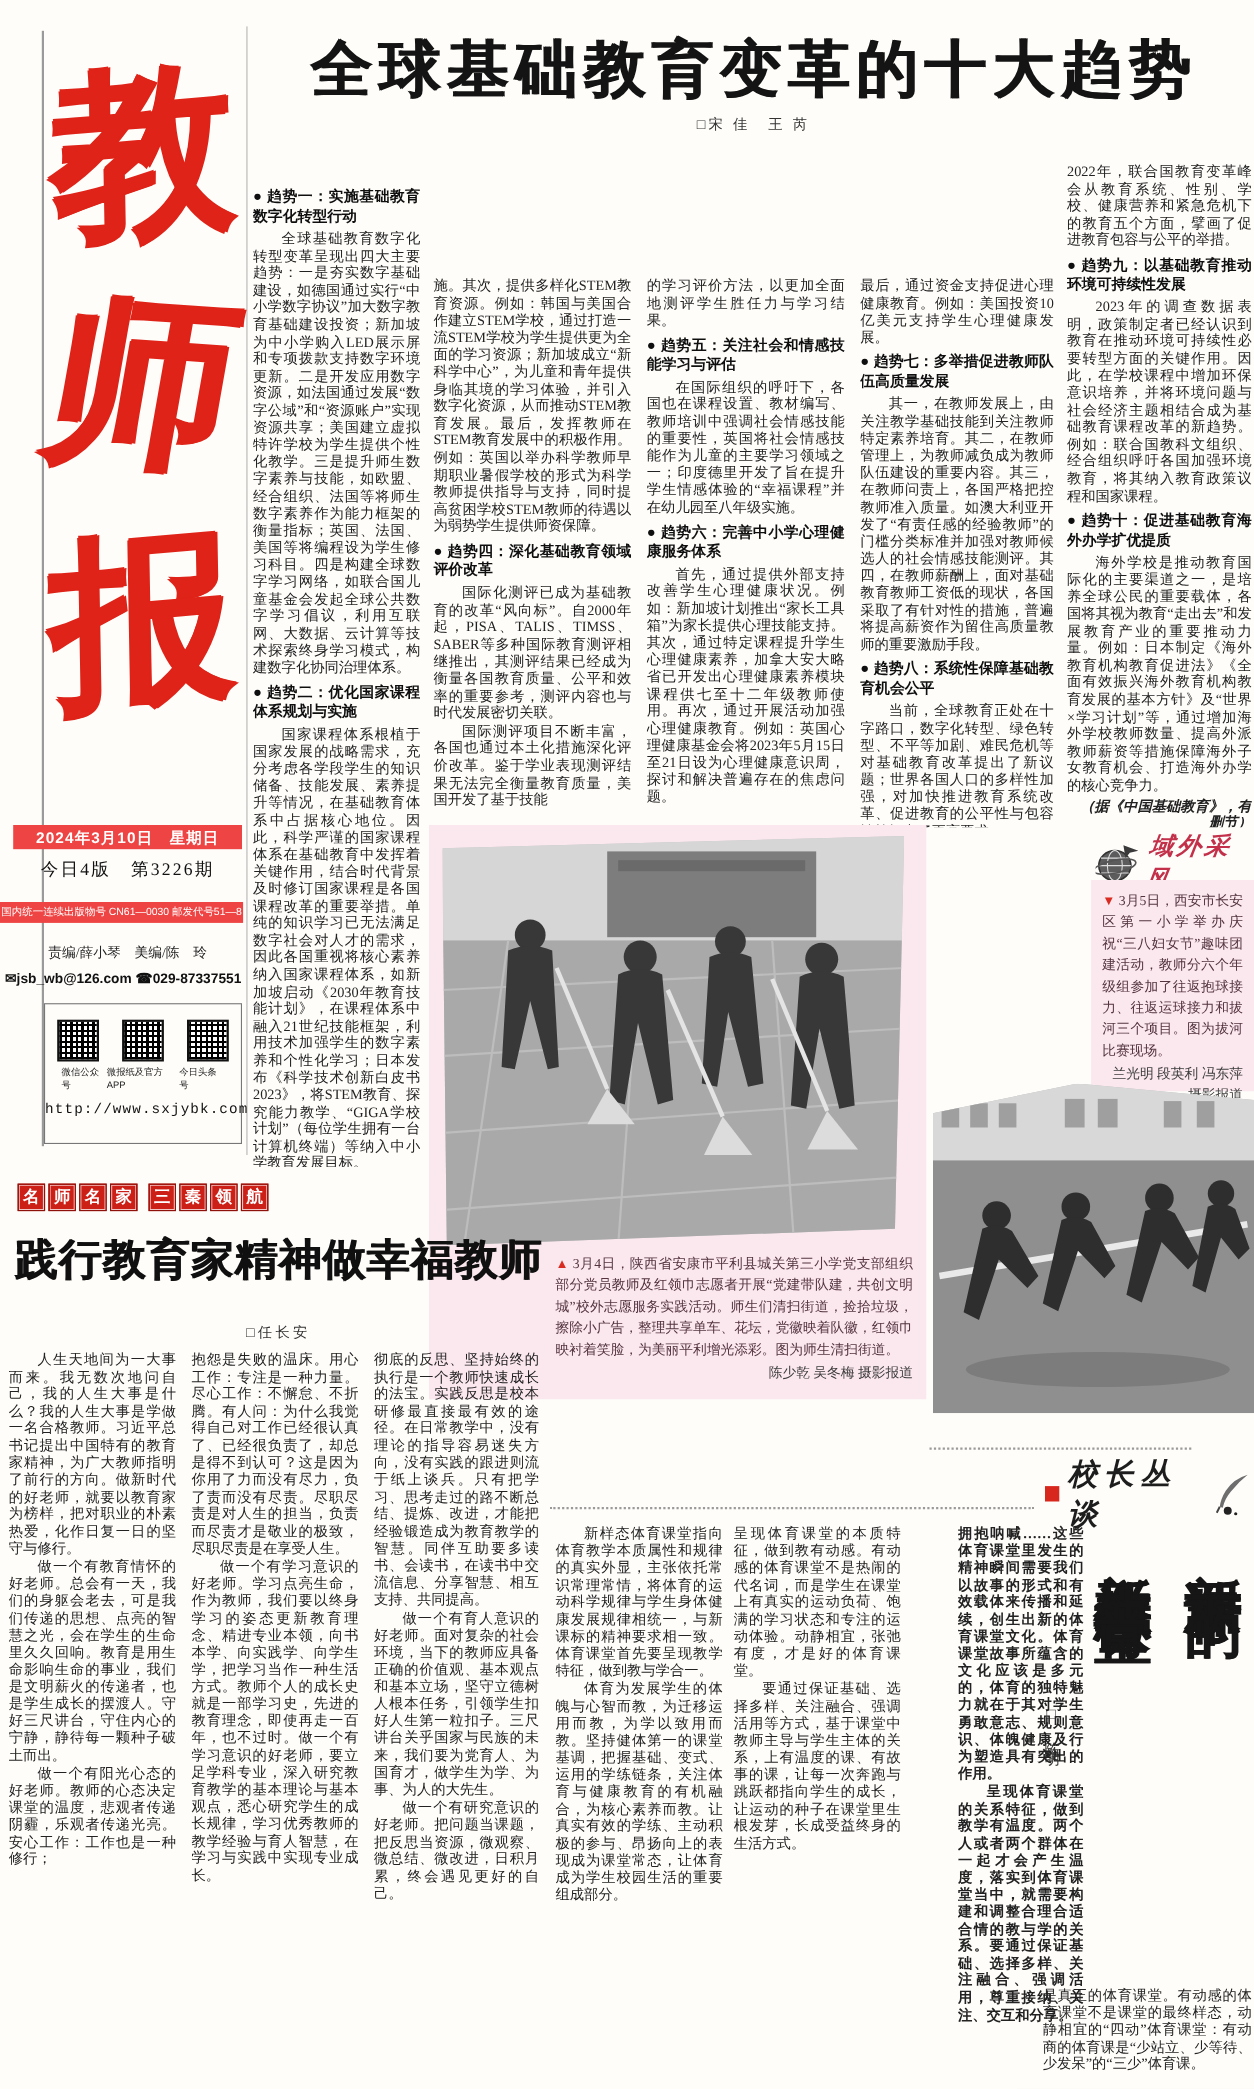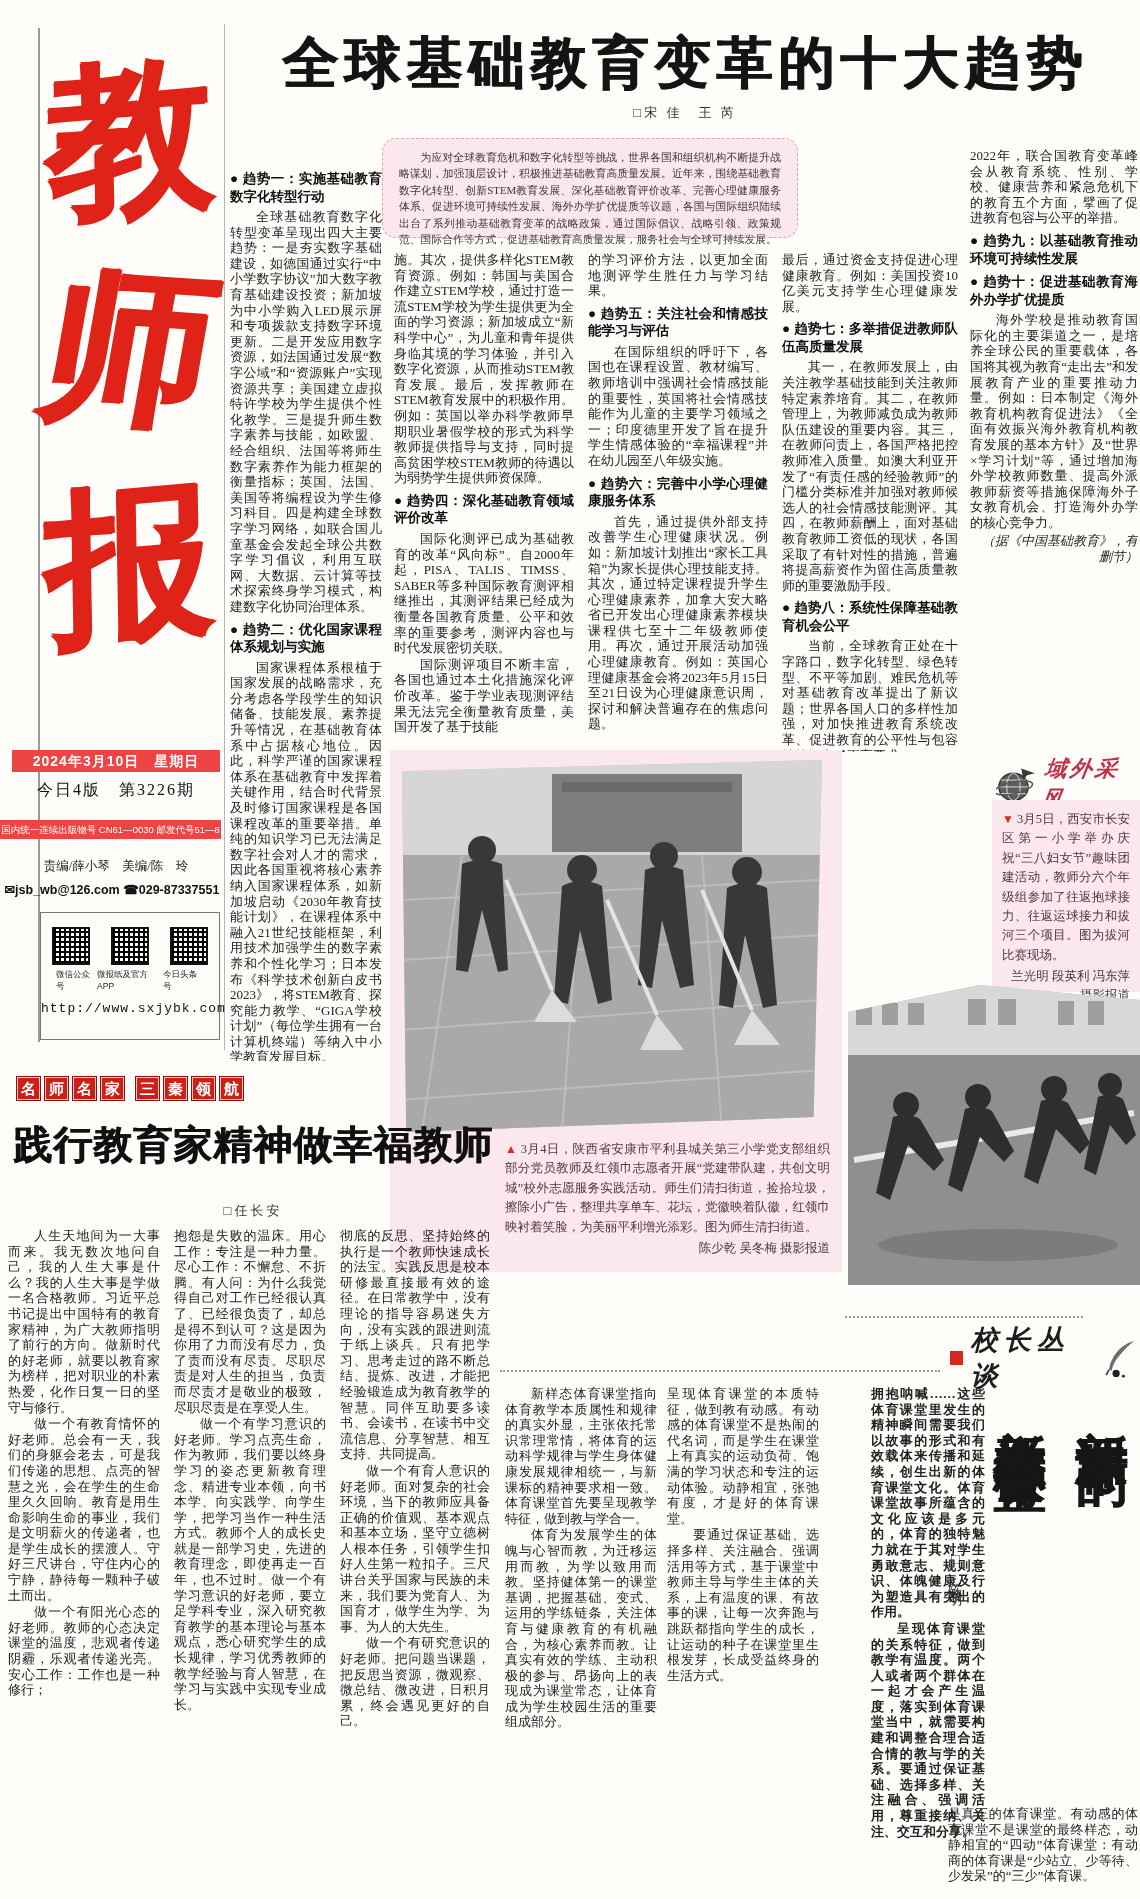--- a/index.html
+++ b/index.html
@@ -35,21 +35,21 @@
             font-family:"Liberation Sans",sans-serif;font-weight:900;font-size:56px;letter-spacing:6px;
             color:#141414;text-shadow:1.5px 0 0 #141414;}
   .byline{position:absolute;text-align:center;font-size:13px;color:#333;letter-spacing:3px;}
   .summary{position:absolute;left:382px;top:138px;width:416px;height:100px;box-sizing:border-box;
            background:#fbe7ee;border:1px dashed #e3a4ba;border-radius:14px;padding:10px 16px;
            font-size:10.8px;line-height:1.52;text-align:justify;color:#40343a;}
   .summary p{margin:0;text-indent:2em;}
   .col{position:absolute;overflow:hidden;text-align:justify;font-size:13px;line-height:1.2;color:#222;}
   .col p{margin:0 0 1px;text-indent:2em;}
   .col p.ni{text-indent:0;}
-  .col p.note{text-indent:0;text-align:right;font-style:italic;margin-top:3px;}
+  .col p.note{text-indent:0;text-align:right;font-style:italic;margin-top:3px;font-weight:bold;}
   .col h4{font-family:"Liberation Sans",sans-serif;font-size:13.5px;line-height:1.3;margin:6px 0 4px;color:#0f0f0f;}
   
   .pink-pad{position:absolute;background:#fbe7ee;}
   .photo{position:absolute;overflow:hidden;}
   .photo svg{display:block;width:100%;height:100%;}
   .cap{position:absolute;font-size:12.5px;line-height:1.55;text-align:justify;color:#53343f;}
   .cap .mk{color:#d92b1f;font-size:12px;}
   .credit{display:block;text-align:right;color:#3c3c3c;margin-top:2px;}
   .stamp{position:absolute;display:flex;align-items:center;gap:6px;}
   .stamp-text{font-size:22px;font-weight:bold;font-style:italic;color:#c2304a;letter-spacing:3px;
@@ -107,23 +107,20 @@
       <span>微信公众号</span>
       <span>微报纸及官方APP</span>
       <span>今日头条号</span>
     </div>
     <div class="site">http://www.sxjybk.com</div>
   </div>
 
   <h1 class="headline" style="margin:0;">全球基础教育变革的十大趋势</h1>
   <div class="byline" style="left:240px;top:104px;width:890px;">□宋 佳　王 芮</div>
 
-  <div class="summary">
-    <p>为应对全球教育危机和数字化转型等挑战，世界各国和组织机构不断提升战略谋划，加强顶层设计，积极推进基础教育高质量发展。近年来，围绕基础教育数字化转型、创新STEM教育发展、深化基础教育评价改革、完善心理健康服务体系、促进环境可持续性发展、海外办学扩优提质等议题，各国与国际组织陆续出台了系列推动基础教育变革的战略政策，通过国际倡议、战略引领、政策规范、国际合作等方式，促进基础教育高质量发展，服务社会与全球可持续发展。</p>
-  </div>
 
   <div class="col" style="left:230px;top:164px;width:152px;height:897px;">
       <h4>● 趋势一：实施基础教育数字化转型行动</h4>
       <p>全球基础教育数字化转型变革呈现出四大主要趋势：一是夯实数字基础建设，如德国通过实行“中小学数字协议”加大数字教育基础建设投资；新加坡为中小学购入LED展示屏和专项拨款支持数字环境更新。二是开发应用数字资源，如法国通过发展“数字公域”和“资源账户”实现资源共享；美国建立虚拟特许学校为学生提供个性化教学。三是提升师生数字素养与技能，如欧盟、经合组织、法国等将师生数字素养作为能力框架的衡量指标；英国、法国、美国等将编程设为学生修习科目。四是构建全球数字学习网络，如联合国儿童基金会发起全球公共数字学习倡议，利用互联网、大数据、云计算等技术探索终身学习模式，构建数字化协同治理体系。</p>
       <h4>● 趋势二：优化国家课程体系规划与实施</h4>
       <p>国家课程体系根植于国家发展的战略需求，充分考虑各学段学生的知识储备、技能发展、素养提升等情况，在基础教育体系中占据核心地位。因此，科学严谨的国家课程体系在基础教育中发挥着关键作用，结合时代背景及时修订国家课程是各国课程改革的重要举措。单纯的知识学习已无法满足数字社会对人才的需求，因此各国重视将核心素养纳入国家课程体系，如新加坡启动《2030年教育技能计划》，在课程体系中融入21世纪技能框架，利用技术加强学生的数字素养和个性化学习；日本发布《科学技术创新白皮书2023》，将STEM教育、探究能力教学、“GIGA学校计划”（每位学生拥有一台计算机终端）等纳入中小学教育发展目标。</p>
     </div>
   <div class="col" style="left:394px;top:252px;width:180px;height:500px;">
       <p class="ni">施。其次，提供多样化STEM教育资源。例如：韩国与美国合作建立STEM学校，通过打造一流STEM学校为学生提供更为全面的学习资源；新加坡成立“新科学中心”，为儿童和青年提供身临其境的学习体验，并引入数字化资源，从而推动STEM教育发展。最后，发挥教师在STEM教育发展中的积极作用。例如：英国以举办科学教师早期职业暑假学校的形式为科学教师提供指导与支持，同时提高贫困学校STEM教师的待遇以为弱势学生提供师资保障。</p>
       <h4>● 趋势四：深化基础教育领域评价改革</h4>
@@ -140,20 +137,21 @@
   <div class="col" style="left:782px;top:252px;width:176px;height:500px;">
       <p class="ni">最后，通过资金支持促进心理健康教育。例如：美国投资10亿美元支持学生心理健康发展。</p>
       <h4>● 趋势七：多举措促进教师队伍高质量发展</h4>
       <p>其一，在教师发展上，由关注教学基础技能到关注教师特定素养培育。其二，在教师管理上，为教师减负成为教师队伍建设的重要内容。其三，在教师问责上，各国严格把控教师准入质量。如澳大利亚开发了“有责任感的经验教师”的门槛分类标准并加强对教师候选人的社会情感技能测评。其四，在教师薪酬上，面对基础教育教师工资低的现状，各国采取了有针对性的措施，普遍将提高薪资作为留住高质量教师的重要激励手段。</p>
       <h4>● 趋势八：系统性保障基础教育机会公平</h4>
       <p>当前，全球教育正处在十字路口，数字化转型、绿色转型、不平等加剧、难民危机等对基础教育改革提出了新议题；世界各国人口的多样性加强，对加快推进教育系统改革、促进教育的公平性与包容性等提出了更高要求。</p>
     </div>
   <div class="col" style="left:970px;top:148px;width:168px;height:604px;">
       <p class="ni">2022年，联合国教育变革峰会从教育系统、性别、学校、健康营养和紧急危机下的教育五个方面，擘画了促进教育包容与公平的举措。</p>
       <h4>● 趋势九：以基础教育推动环境可持续性发展</h4>
+      <p>2023年的调查数据表明，政策制定者已经认识到教育在推动环境可持续性必要转型方面的关键作用。因此，在学校课程中增加环保意识培养，并将环境问题与社会经济主题相结合成为基础教育课程改革的新趋势。例如：联合国教科文组织、经合组织呼吁各国加强环境教育，将其纳入教育政策议程和国家课程。</p>
       <h4>● 趋势十：促进基础教育海外办学扩优提质</h4>
       <p>海外学校是推动教育国际化的主要渠道之一，是培养全球公民的重要载体，各国将其视为教育“走出去”和发展教育产业的重要推动力量。例如：日本制定《海外教育机构教育促进法》《全面有效振兴海外教育机构教育发展的基本方针》及“世界×学习计划”等，通过增加海外学校教师数量、提高外派教师薪资等措施保障海外子女教育机会、打造海外办学的核心竞争力。</p>
       <p class="note">（据《中国基础教育》，有删节）</p>
     </div>
 
   <div class="stamp" style="left:996px;top:754px;">
     <svg width="42" height="40" viewBox="0 0 42 40">
       <ellipse cx="18" cy="23" rx="15" ry="14" fill="#5c5c5c"></ellipse>
       <ellipse cx="18" cy="23" rx="15" ry="14" fill="none" stroke="#333" stroke-width="1.5"></ellipse>
       <ellipse cx="18" cy="23" rx="7" ry="14" fill="none" stroke="#ddd" stroke-width="1"></ellipse>

